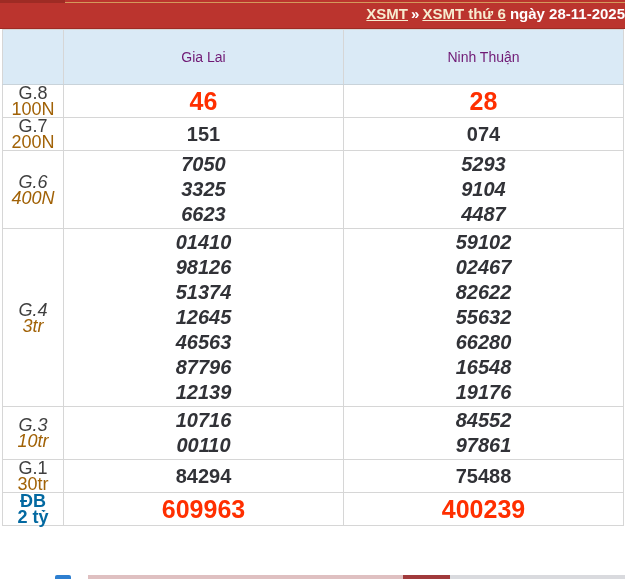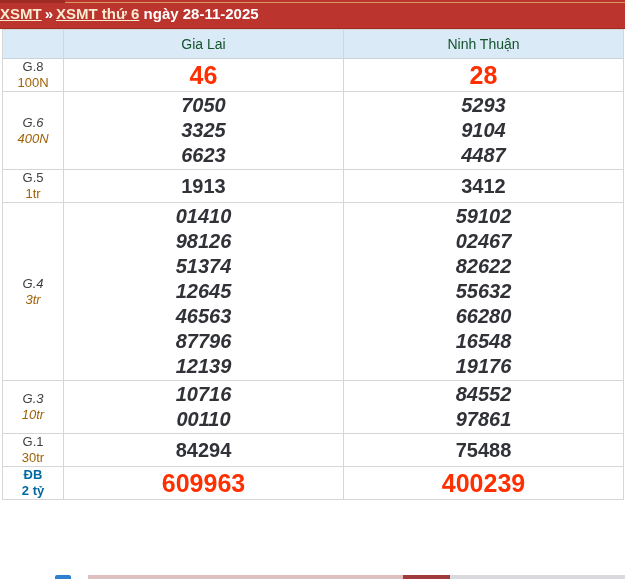--- a/index.html
+++ b/index.html
@@ -12,21 +12,21 @@
     font-family: "Liberation Sans", sans-serif;
   }
   .page { position: relative; width: 625px; height: 579px; }
 
   
   .title-bar {
     position: relative;
     height: 28px;
     background: #bb342e;
     border-bottom: 1px solid #9e2b24;
-    text-align: left;
+    text-align: right;
     line-height: 27px;
     font-size: 15px;
     font-weight: bold;
     color: #ffffff;
     white-space: nowrap;
   }
   .title-bar .gold-line {
     position: absolute; top: 2px; left: 65px; right: 0;
     height: 1px; background: #d8ab63; opacity: .85;
   }
@@ -54,26 +54,26 @@
   table.results th, table.results td {
     border: 1px solid #d6d6d6;
     text-align: center;
     vertical-align: middle;
     padding: 0;
   }
   table.results thead th {
     background: #daeaf6;
     font-size: 14px;
     font-weight: normal;
-    color: #14532d;
-    padding: 6px 0;
+    color: #701a75;
+    padding: 19px 0;
     border-bottom: 1px solid #c9d3da;
   }
   td.prize-col {
-    font-size: 13px;
+    font-size: 18px;
     line-height: 16px;
     color: #3f3f3f;
     padding: 3px 0;
   }
   td.prize-col .amount { color: #a16207; }
   td.prize-col.all-red .prize, td.prize-col.all-red .amount { color: #0369a1; font-weight: bold; }
   td.num-cell { padding: 6px 0; }
   tr.multi td.num-cell, tr.multi td.prize-col { padding: 1px 0; font-style: italic; }
   .num {
     font-size: 20px;
@@ -129,40 +129,40 @@
     <tbody id="rows-body">
         <tr>
           <td class="prize-col"><span class="prize">G.8</span><br><span class="amount">100N</span></td>
           <td class="num-cell">
             <div class="num big">46</div>
           </td>
           <td class="num-cell">
             <div class="num big">28</div>
           </td>
         </tr>
+        <tr>
+          <td class="prize-col"><span class="prize">G.7</span><br><span class="amount">200N</span></td>
+          <td class="num-cell">
+            <div class="num">151</div>
+          </td>
+          <td class="num-cell">
+            <div class="num">074</div>
+          </td>
+        </tr>
         <tr class="multi">
           <td class="prize-col"><span class="prize">G.6</span><br><span class="amount">400N</span></td>
           <td class="num-cell">
             <div class="num">7050</div>
             <div class="num">3325</div>
             <div class="num">6623</div>
           </td>
           <td class="num-cell">
             <div class="num">5293</div>
             <div class="num">9104</div>
             <div class="num">4487</div>
-          </td>
-        </tr>
-        <tr>
-          <td class="prize-col"><span class="prize">G.5</span><br><span class="amount">1tr</span></td>
-          <td class="num-cell">
-            <div class="num">1913</div>
-          </td>
-          <td class="num-cell">
-            <div class="num">3412</div>
           </td>
         </tr>
         <tr class="multi">
           <td class="prize-col"><span class="prize">G.4</span><br><span class="amount">3tr</span></td>
           <td class="num-cell">
             <div class="num">01410</div>
             <div class="num">98126</div>
             <div class="num">51374</div>
             <div class="num">12645</div>
             <div class="num">46563</div>

